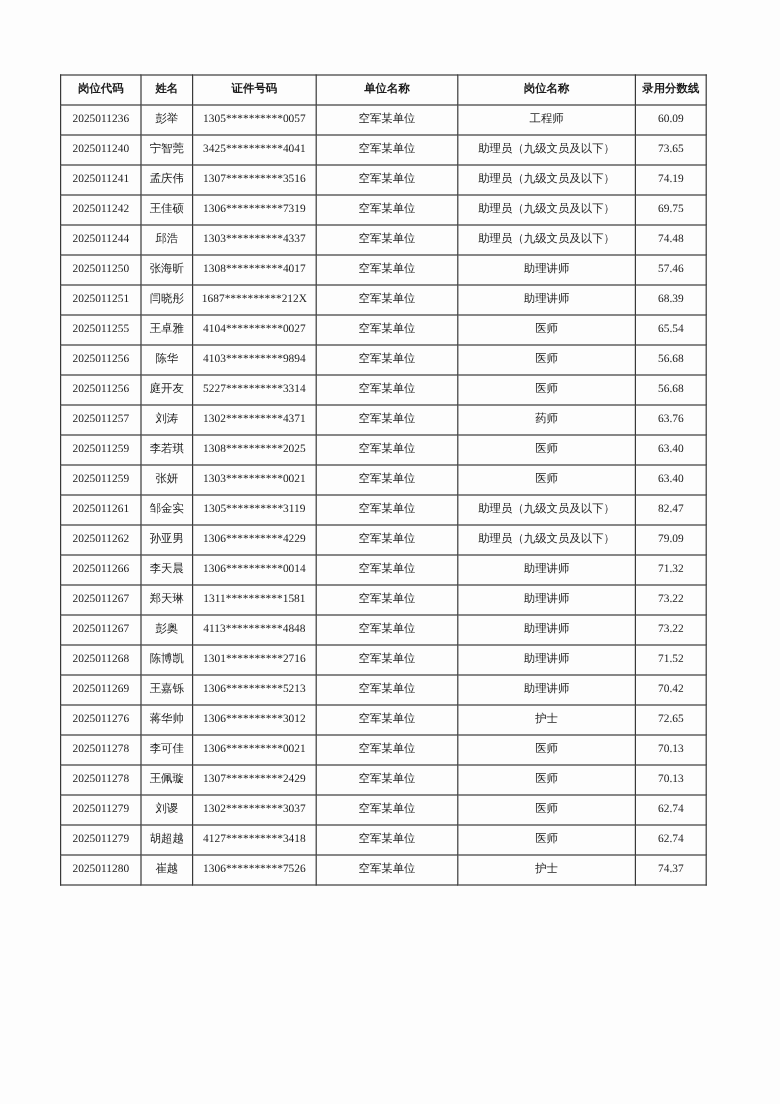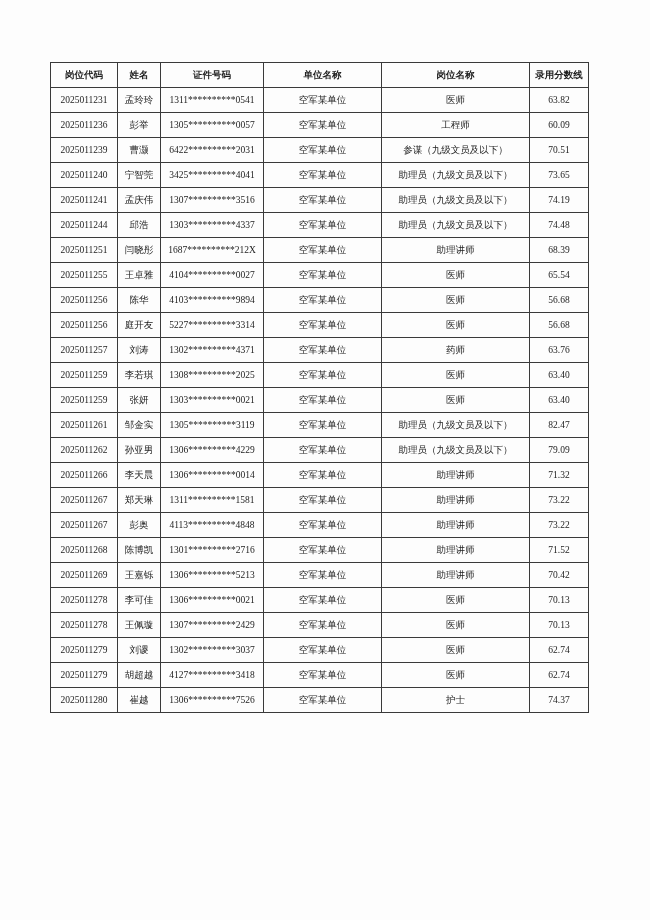--- a/index.html
+++ b/index.html
@@ -54,68 +54,68 @@
           <th>岗位代码</th>
           <th>姓名</th>
           <th>证件号码</th>
           <th>单位名称</th>
           <th>岗位名称</th>
           <th>录用分数线</th>
         </tr>
     </thead>
     <tbody>
         <tr>
-          <td>2025011231</td>
-          <td>孟玲玲</td>
-          <td>1311**********0541</td>
-          <td>空军某单位</td>
-          <td>医师</td>
-          <td>63.82</td>
-        </tr>
-        <tr>
           <td>2025011236</td>
           <td>彭举</td>
           <td>1305**********0057</td>
           <td>空军某单位</td>
           <td>工程师</td>
           <td>60.09</td>
         </tr>
         <tr>
-          <td>2025011239</td>
-          <td>曹灏</td>
-          <td>6422**********2031</td>
-          <td>空军某单位</td>
-          <td>参谋（九级文员及以下）</td>
-          <td>70.51</td>
-        </tr>
-        <tr>
           <td>2025011240</td>
           <td>宁智莞</td>
           <td>3425**********4041</td>
           <td>空军某单位</td>
           <td>助理员（九级文员及以下）</td>
           <td>73.65</td>
         </tr>
         <tr>
           <td>2025011241</td>
           <td>孟庆伟</td>
           <td>1307**********3516</td>
           <td>空军某单位</td>
           <td>助理员（九级文员及以下）</td>
           <td>74.19</td>
         </tr>
         <tr>
+          <td>2025011242</td>
+          <td>王佳硕</td>
+          <td>1306**********7319</td>
+          <td>空军某单位</td>
+          <td>助理员（九级文员及以下）</td>
+          <td>69.75</td>
+        </tr>
+        <tr>
           <td>2025011244</td>
           <td>邱浩</td>
           <td>1303**********4337</td>
           <td>空军某单位</td>
           <td>助理员（九级文员及以下）</td>
           <td>74.48</td>
         </tr>
         <tr>
+          <td>2025011250</td>
+          <td>张海昕</td>
+          <td>1308**********4017</td>
+          <td>空军某单位</td>
+          <td>助理讲师</td>
+          <td>57.46</td>
+        </tr>
+        <tr>
           <td>2025011251</td>
           <td>闫晓彤</td>
           <td>1687**********212X</td>
           <td>空军某单位</td>
           <td>助理讲师</td>
           <td>68.39</td>
         </tr>
         <tr>
           <td>2025011255</td>
           <td>王卓雅</td>
@@ -212,20 +212,28 @@
           <td>助理讲师</td>
           <td>71.52</td>
         </tr>
         <tr>
           <td>2025011269</td>
           <td>王嘉铄</td>
           <td>1306**********5213</td>
           <td>空军某单位</td>
           <td>助理讲师</td>
           <td>70.42</td>
+        </tr>
+        <tr>
+          <td>2025011276</td>
+          <td>蒋华帅</td>
+          <td>1306**********3012</td>
+          <td>空军某单位</td>
+          <td>护士</td>
+          <td>72.65</td>
         </tr>
         <tr>
           <td>2025011278</td>
           <td>李可佳</td>
           <td>1306**********0021</td>
           <td>空军某单位</td>
           <td>医师</td>
           <td>70.13</td>
         </tr>
         <tr>

